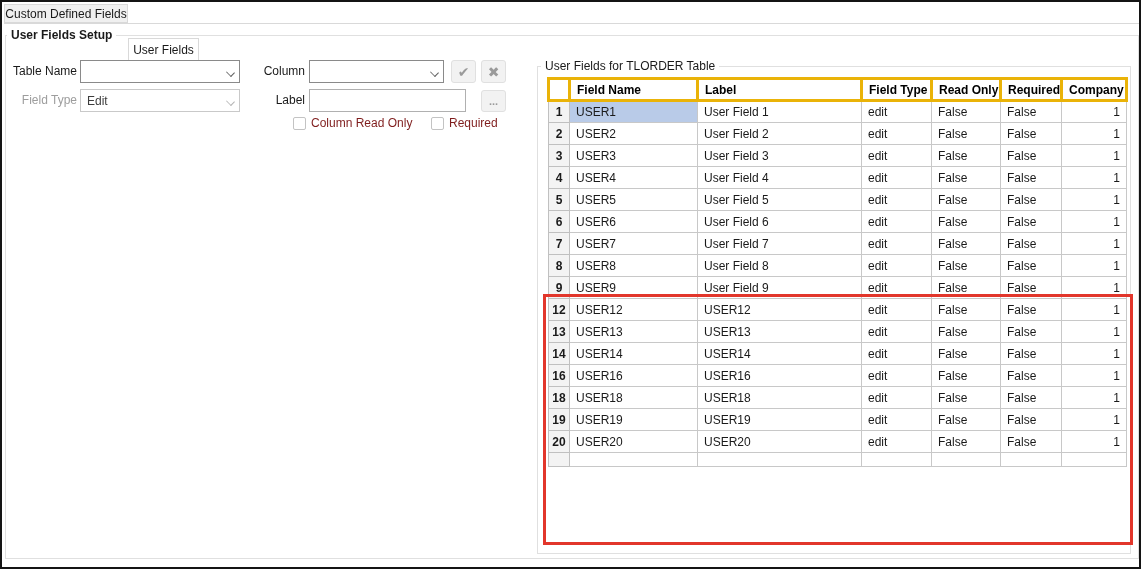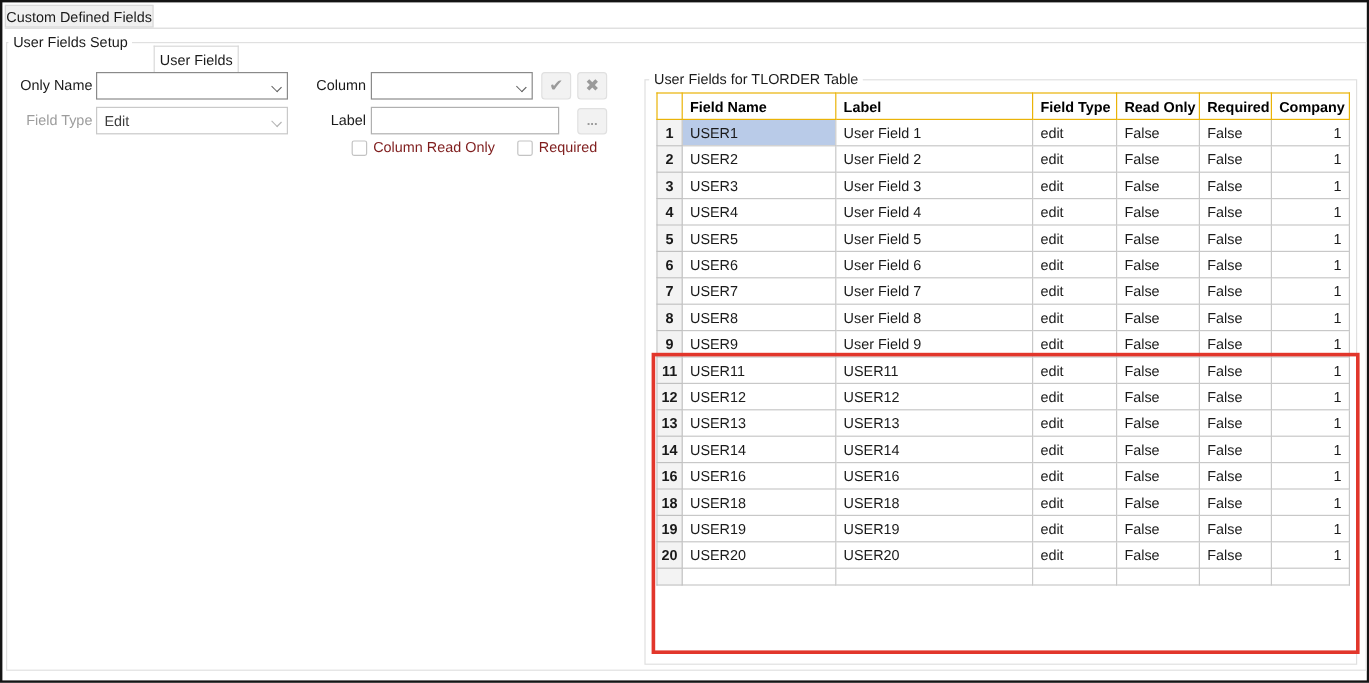--- a/index.html
+++ b/index.html
@@ -29,21 +29,21 @@
     background:#fff; border-bottom:none; z-index:2;margin-top:35px;
   }
   
   .groupbox { position:absolute; border:1px solid #e0e0e0; }
   .groupbox-outer { left:3px; top:33px; width:1134px; height:524px; }
   .groupbox-inner { left:535px; top:64px; width:594px; height:488px; }
   .group-label {
     position:absolute; background:#fff; padding:0 4px;
     font-size:12px; color:#1a1a1a; white-space:nowrap; z-index:3;
   }
-  .group-label-outer { left:5px; top:26px; }
+  .group-label-outer { left:5px; top:26px;font-weight:bold; }
   .group-label-inner { left:539px; top:57px; }
   
   .form-label {
     position:absolute; font-size:12px; color:#1a1a1a;
     text-align:right; white-space:nowrap; z-index:2;
   }
   .form-label.disabled { color:#9d9d9d; }
   .combo {
     position:absolute; height:23px; background:#fff;
     border:1px solid #8a8a8a; z-index:2;
@@ -80,21 +80,21 @@
   }
   .checkbox {
     position:absolute; width:13px; height:13px;
     border:1px solid #c3c3c3; border-radius:2px; background:#fff; z-index:2;
   }
   .check-label { position:absolute; font-size:12px; color:#7f1d1d; z-index:2; white-space:nowrap; }
   
   .grid-wrap { position:absolute; left:545px; top:75px; z-index:2; }
   table.grid { border-collapse:collapse; table-layout:fixed; background:#fff; border:1px solid #9b9b9b; }
   table.grid th {
-    border:1px solid #eab308; background:#fff;
+    border:3px solid #eab308; background:#fff;
     font-size:12px; font-weight:bold; color:#000;
     text-align:left; padding:0 0 0 6px; height:22px; white-space:nowrap; overflow:hidden;
   }
   table.grid td {
     border:1px solid #c8c8c8; background:#fff;
     font-size:12px; color:#1a1a1a;
     padding:0 0 0 6px; height:22px; white-space:nowrap; overflow:hidden;
   }
   table.grid td.rownum {
     background:#f3f3f3; font-weight:bold; text-align:center; padding:0;
@@ -118,21 +118,21 @@
   <div class="tab inactive">
     <span>Custom Defined Fields</span>
   </div>
   <div class="tab active">
     <span>User Fields</span>
   </div>
 
   <div class="groupbox groupbox-outer"></div>
   <span class="group-label group-label-outer">User Fields Setup</span>
 
-  <span class="form-label" style="left:8px; top:62px; width:67px;">Only Name</span>
+  <span class="form-label" style="left:8px; top:62px; width:67px;">Table Name</span>
   <div class="combo" style="left:78px; top:58px; width:160px;">
     <span class="chev"></span>
   </div>
 
   <span class="form-label" style="left:252px; top:62px; width:51px;">Column</span>
   <div class="combo" style="left:307px; top:58px; width:135px;">
     <div class="val"></div>
     <span class="chev"></span>
   </div>
 
@@ -261,29 +261,20 @@
           <tr>
             <td class="rownum">9</td>
             <td>USER9</td>
             <td>User Field 9</td>
             <td>edit</td>
             <td>False</td>
             <td>False</td>
             <td class="num">1</td>
           </tr>
           <tr>
-            <td class="rownum">11</td>
-            <td>USER11</td>
-            <td>USER11</td>
-            <td>edit</td>
-            <td>False</td>
-            <td>False</td>
-            <td class="num">1</td>
-          </tr>
-          <tr>
             <td class="rownum">12</td>
             <td>USER12</td>
             <td>USER12</td>
             <td>edit</td>
             <td>False</td>
             <td>False</td>
             <td class="num">1</td>
           </tr>
           <tr>
             <td class="rownum">13</td>

